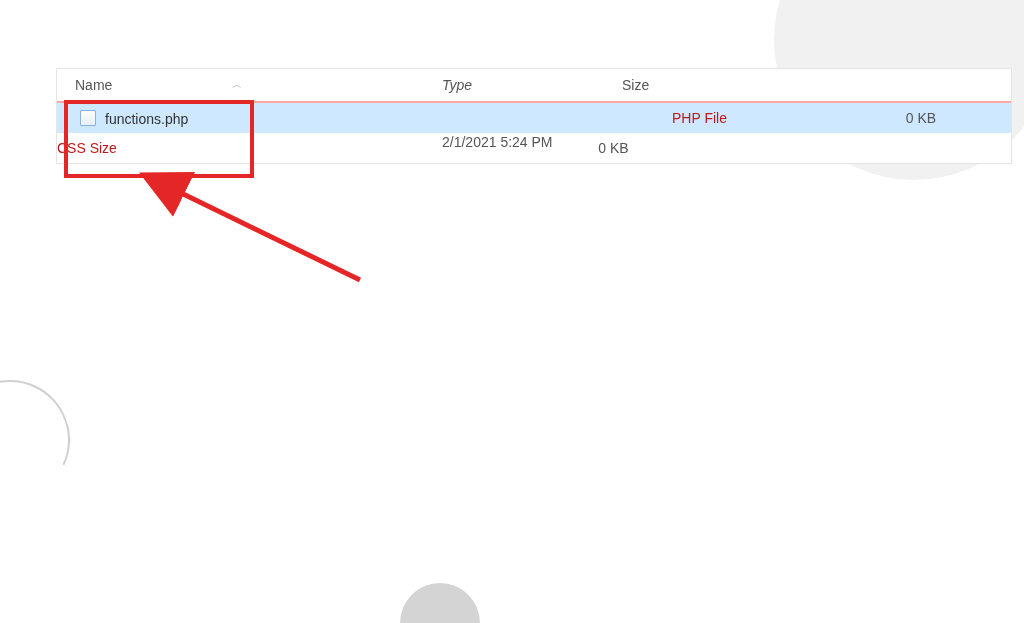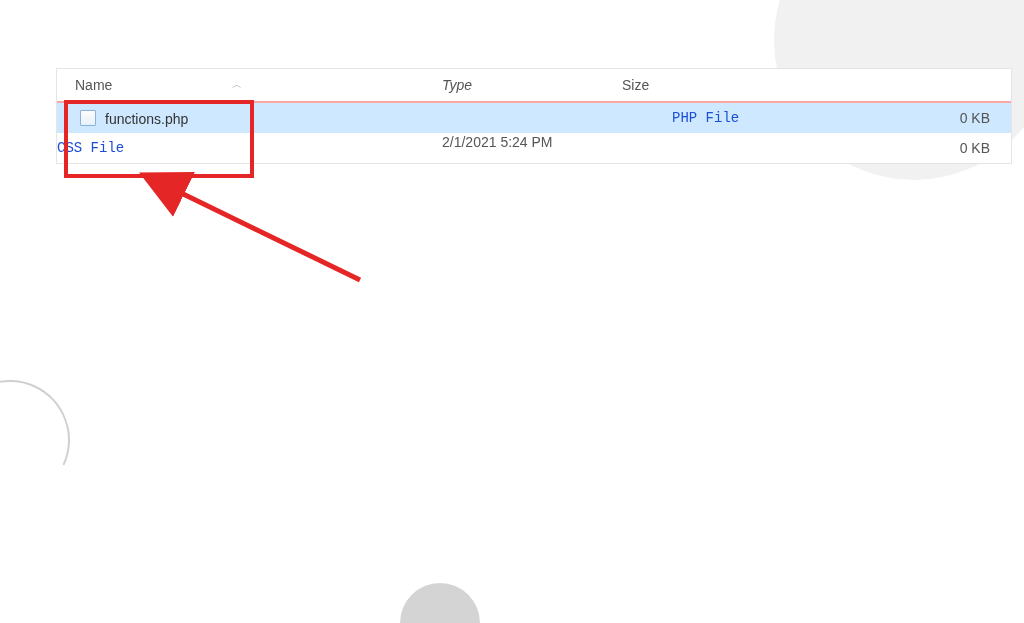--- a/index.html
+++ b/index.html
@@ -77,22 +77,22 @@
     .file-row {
       display: flex;
       height: 30px;
       align-items: center;
       color: #333;
       font-size: 14px;
     }
     .file-row.selected { background: #cde8ff; }
     .file-name-cell { width: 385px; padding-left: 22px; display: flex; align-items: flex-end; gap: 8px; }
     .file-date-cell { width: 230px; color: #555; margin-top: 48px; }
-    .file-type-cell { width: 180px; color: #1d4ed8; font-family: Liberation Mono, monospace; }
-    .file-size-cell { flex: 1; padding-right: 21px; text-align: right; color: #555; }
+    .file-type-cell { width: 180px; color: #b91c1c; }
+    .file-size-cell { flex: 1; padding-right: 21px; text-align: center; color: #555; }
     .icon { width: 18px; height: 18px; display: inline-flex; align-items: center; justify-content: center; }
     .php-icon {
       width: 16px; height: 16px;
       border: 1px solid #8bb3d9;
       background: linear-gradient(#fdfdfd, #e8f0f8);
       border-radius: 1px;
     }
     .css-icon {
       width: 16px; height: 16px;
       background: radial-gradient(circle, #8dc640 45%, #5a9a1f 100%);
@@ -150,21 +150,21 @@
           <span class="icon">
             <span class="php-icon"></span>
           </span>
           <span>functions.php</span>
         </div>
         <div class="file-date-cell">2/1/2021 5:24 PM</div>
         <div class="file-type-cell">PHP File</div>
         <div class="file-size-cell">0 KB</div>
       </div>
       <div class="file-row">
-        <div class="file-type-cell">CSS File</div>
+        <div class="file-type-cell">CSS Size</div>
         <div class="file-size-cell">0 KB</div>
       </div>
     </div>
 </div>
 
 <div class="annotation-box"></div>
 <svg class="annotation-arrow" width="260" height="130">
   <defs>
     <marker id="ahead" markerWidth="12" markerHeight="12" refX="2" refY="5" orient="auto">
       <polygon points="0,0 10,5 0,10" fill="#e52626"></polygon>

